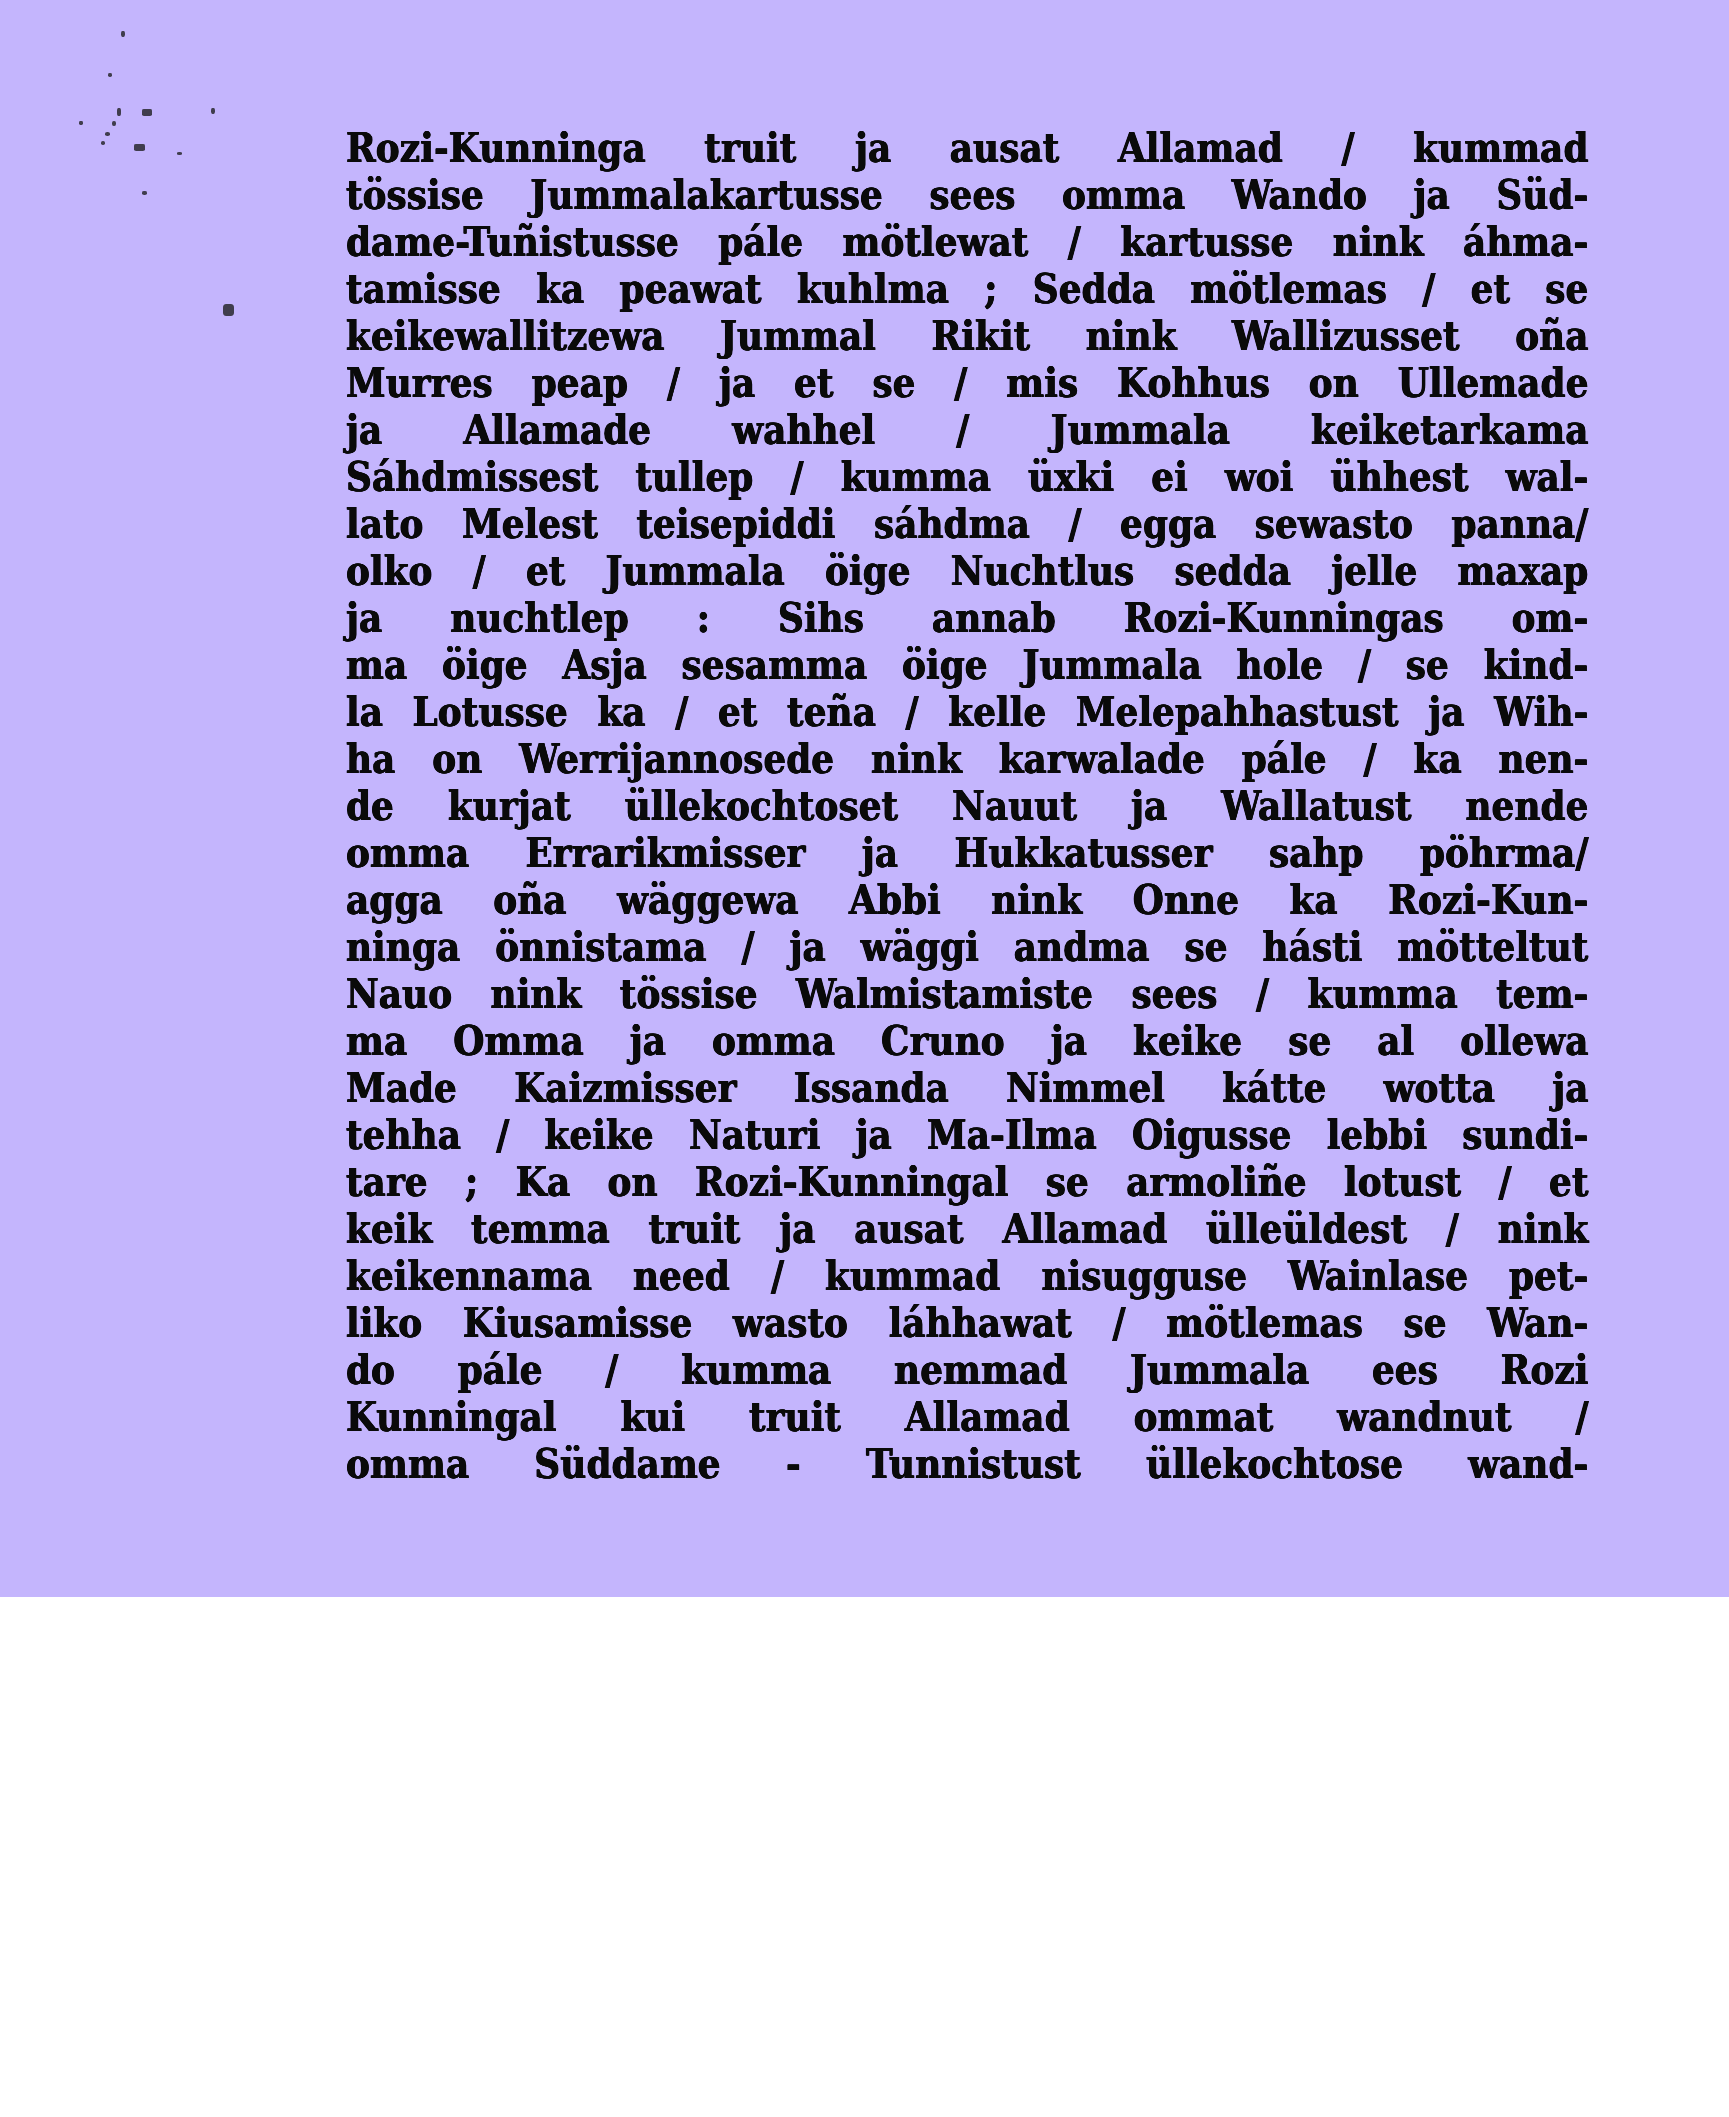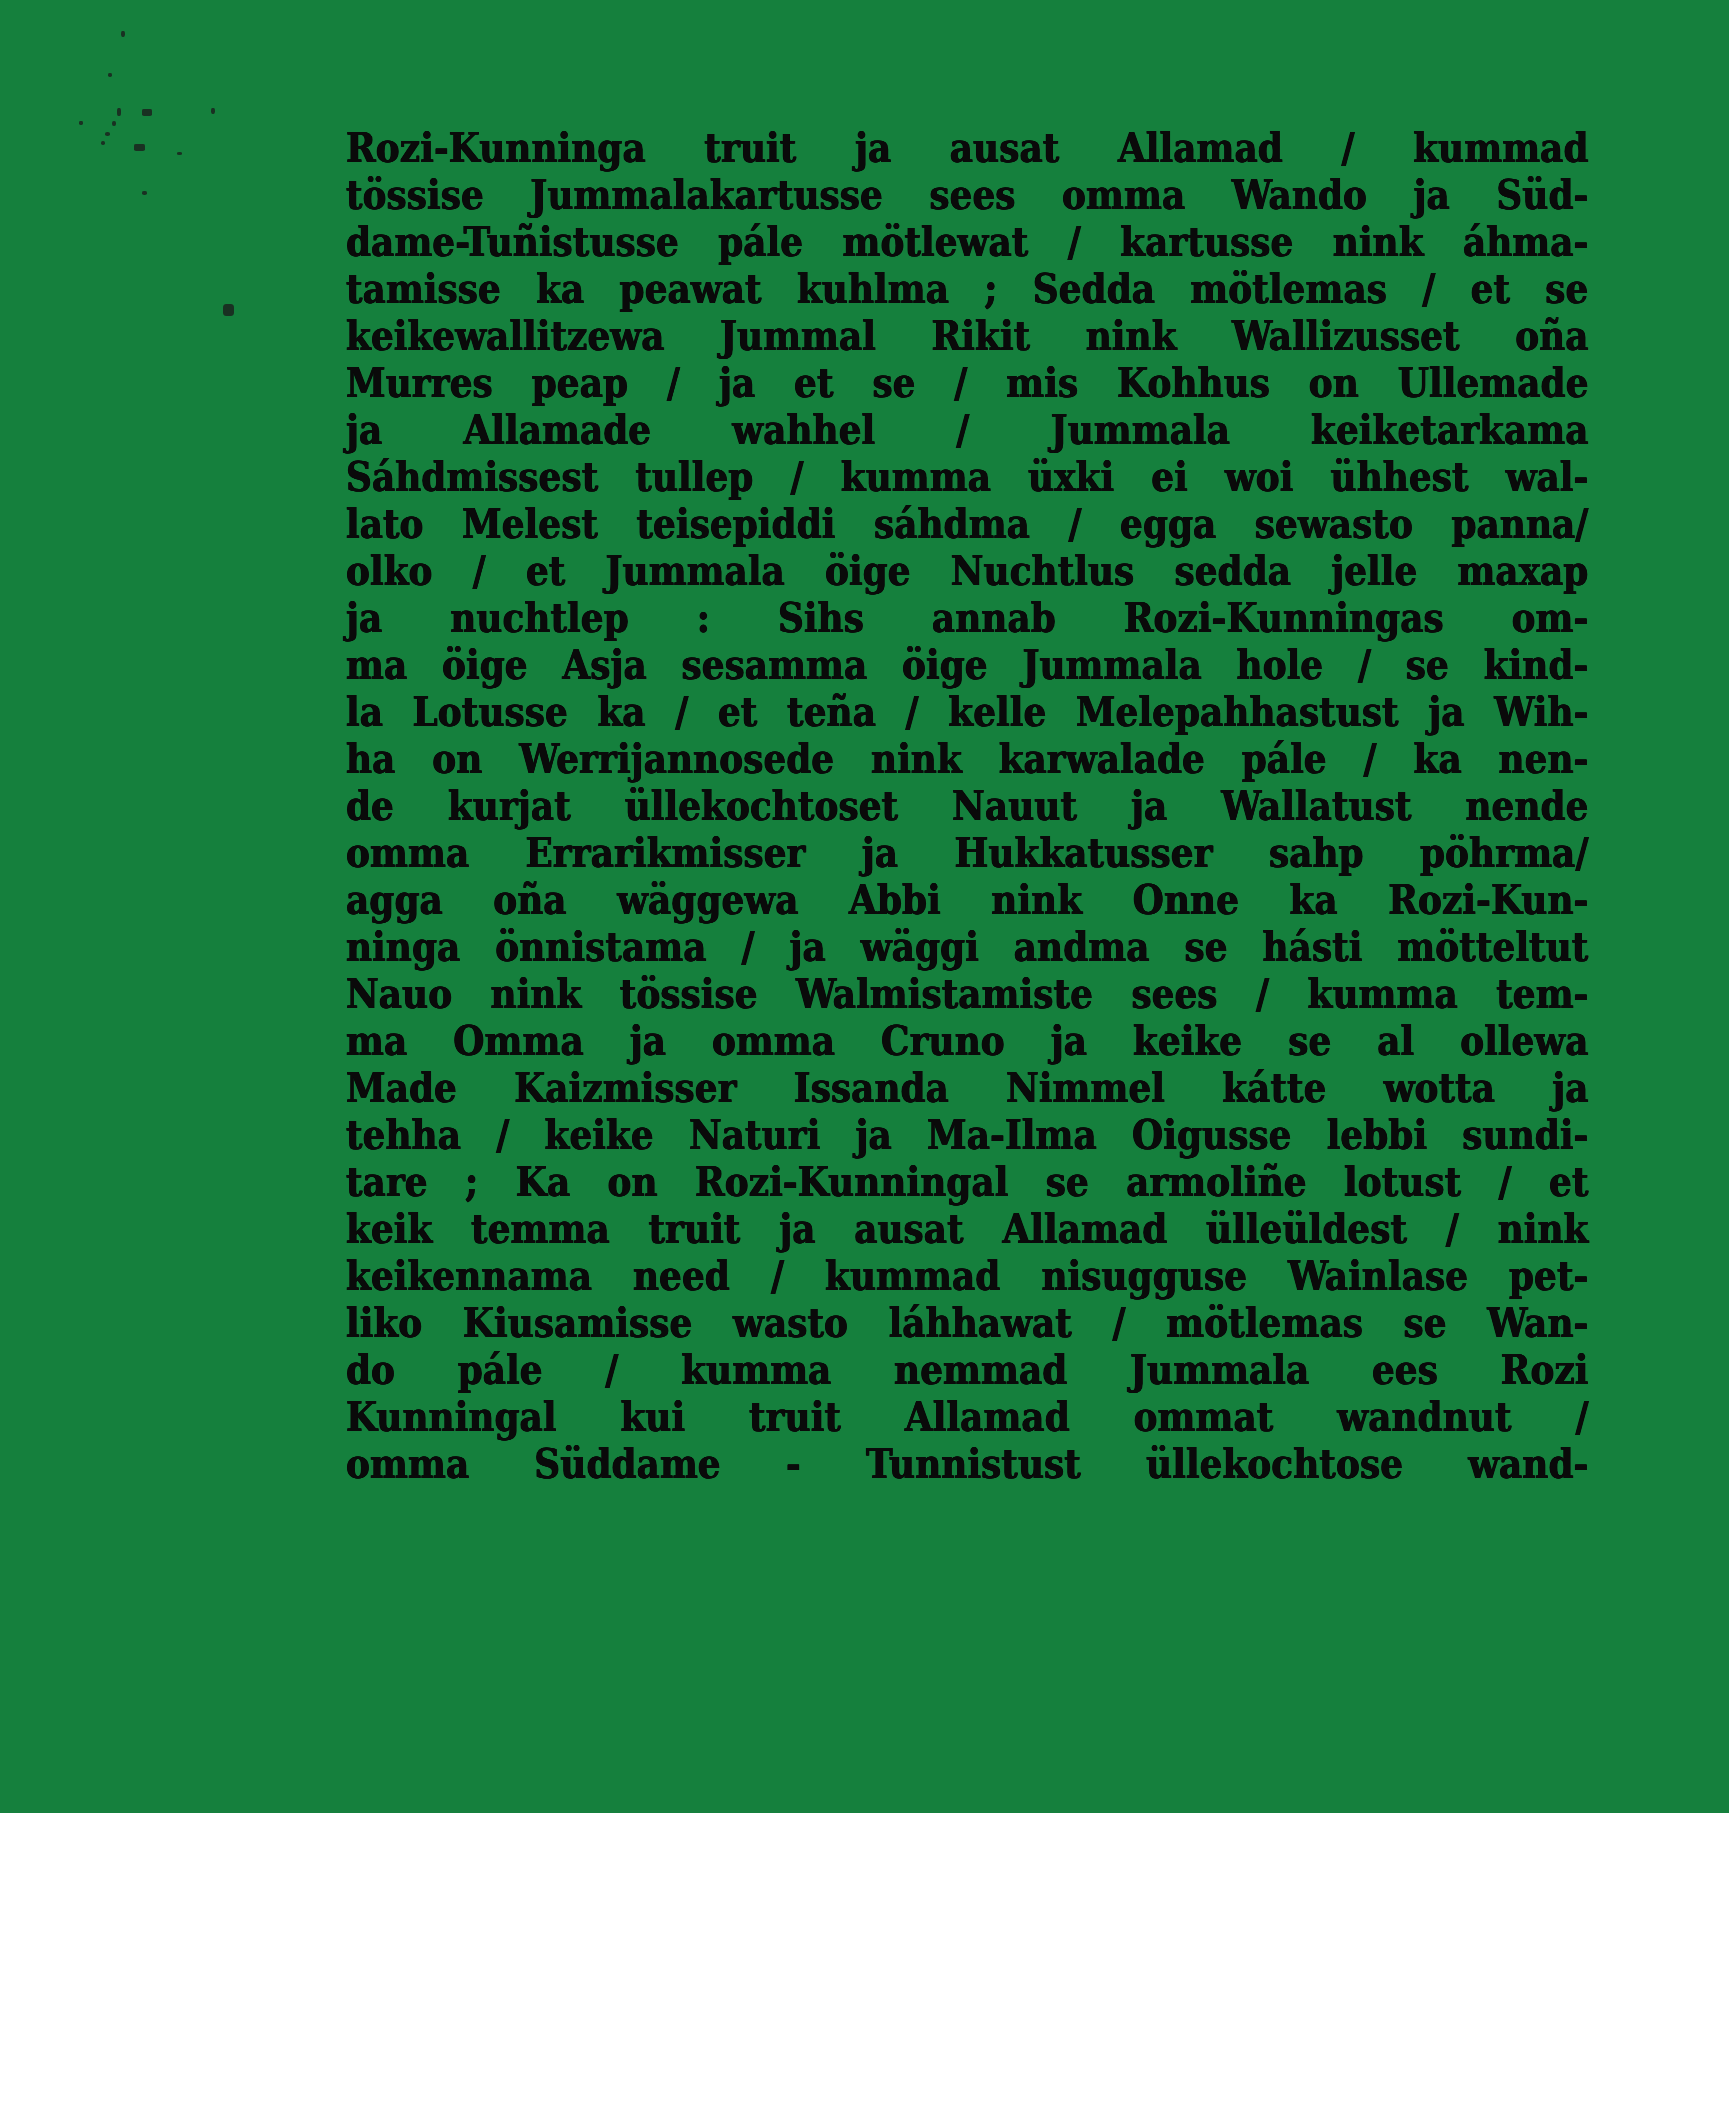--- a/index.html
+++ b/index.html
@@ -4,22 +4,22 @@
 <title>Scanned Fraktur Page</title>
 <style>
   html, body {
     margin: 0;
     padding: 0;
     background: #ffffff;
   }
   .page {
     position: relative;
     width: 1729px;
-    height: 1813px;
-    background: #15803d;
+    height: 1597px;
+    background: #c4b5fd;
     overflow: hidden;
     font-family: "DejaVu Serif", "Liberation Serif", serif;
   }
 
   
   .speckle {
     position: absolute;
     background: #1b1b1b;
     border-radius: 40%;
     opacity: .78;

